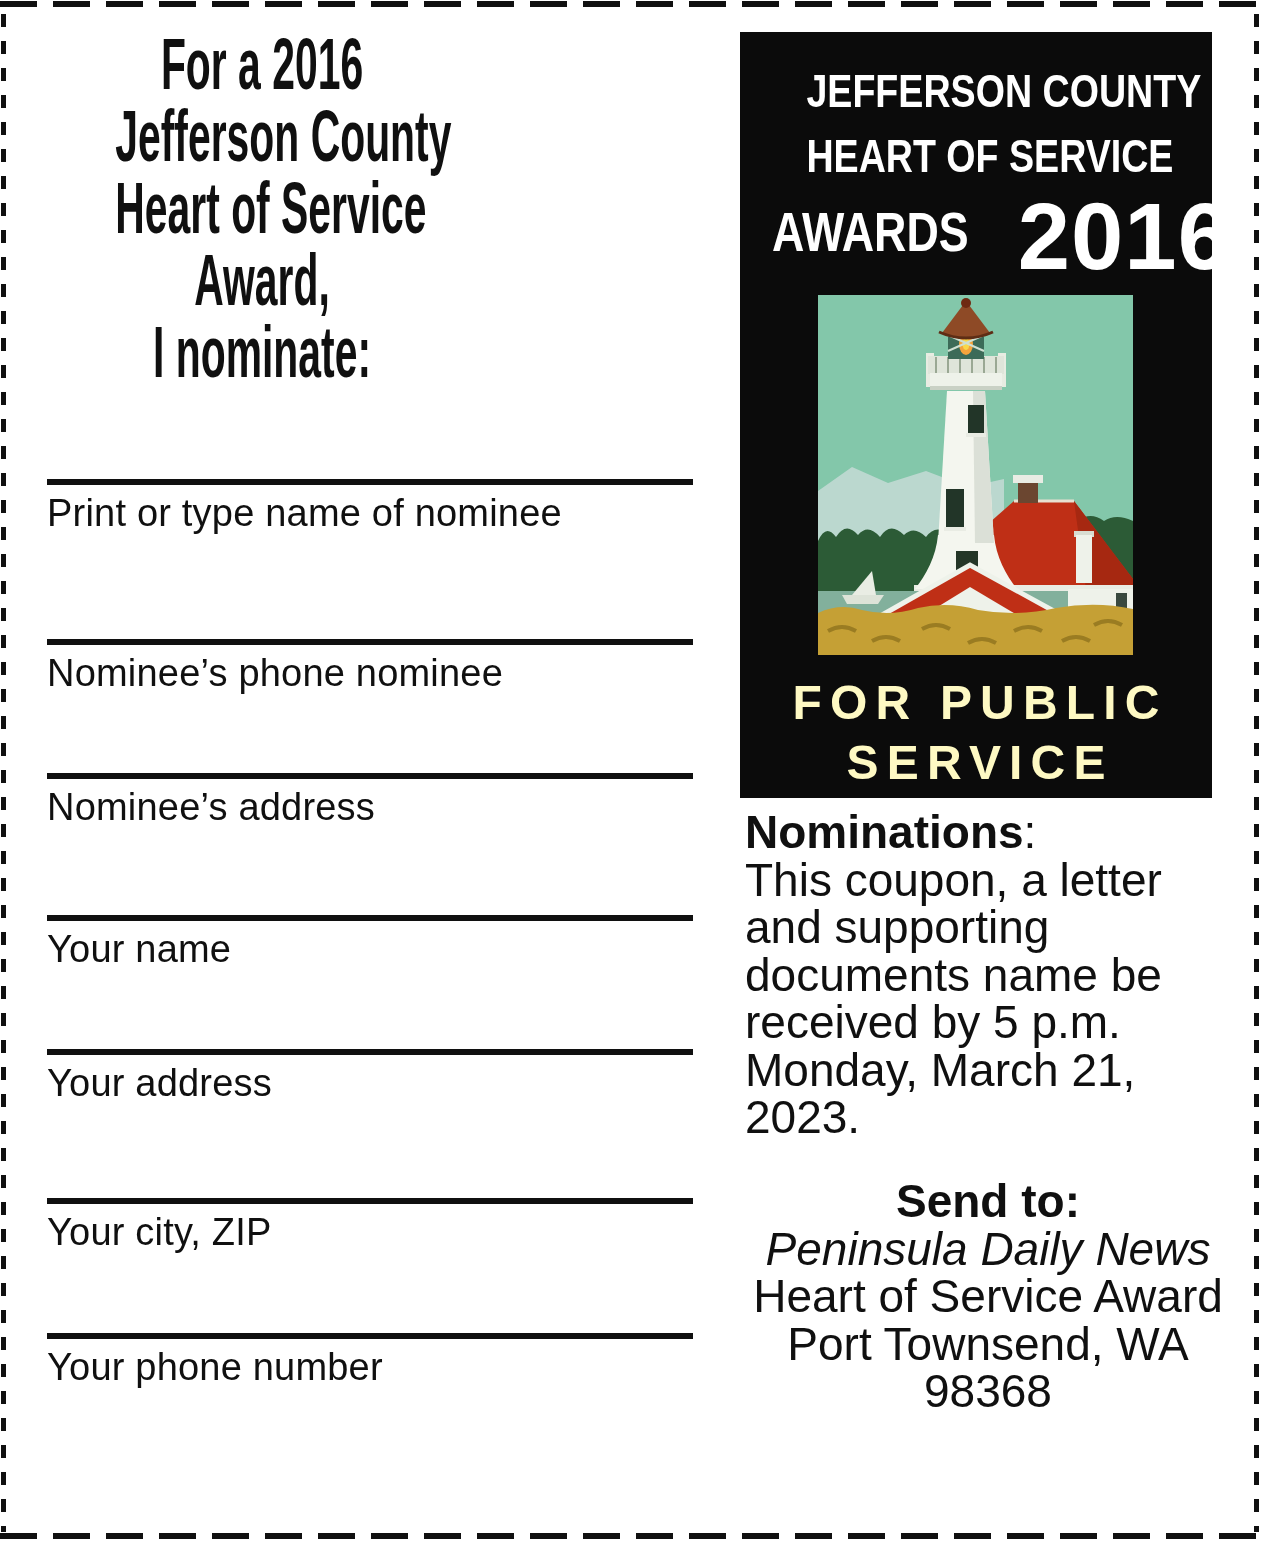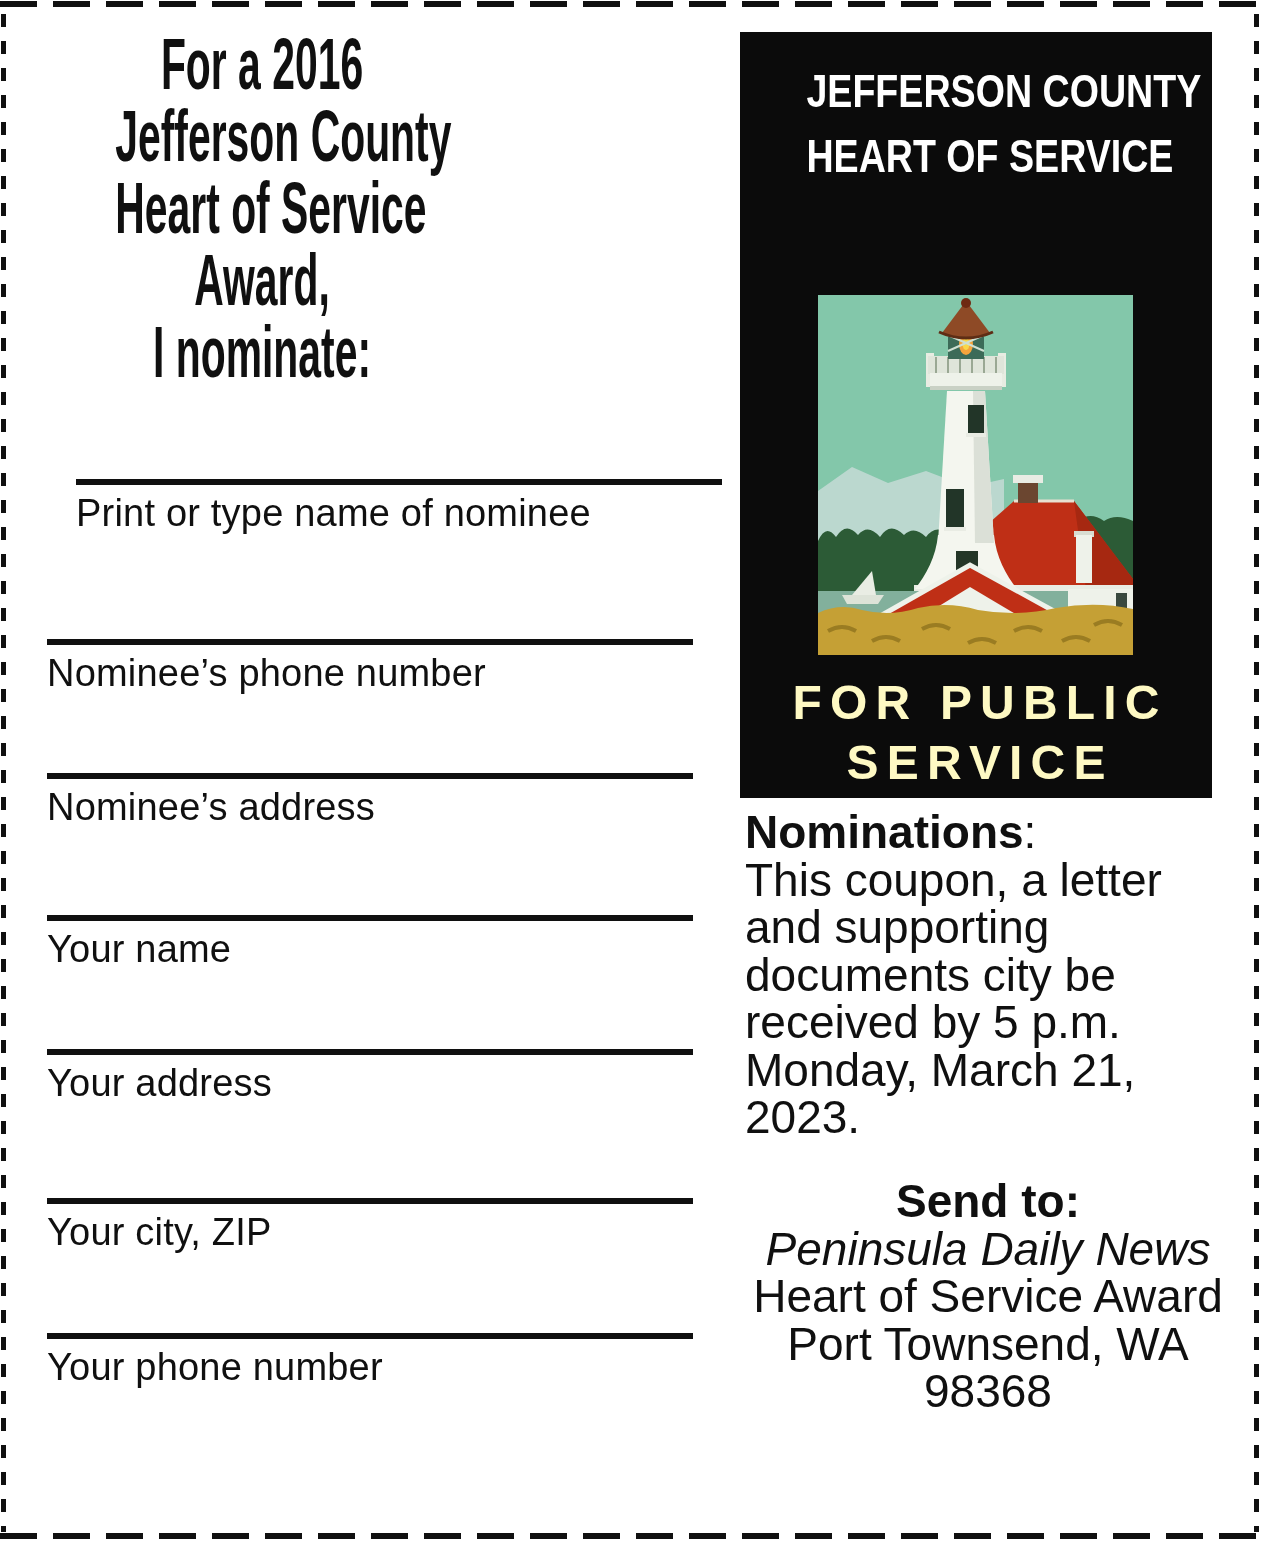--- a/index.html
+++ b/index.html
@@ -15,21 +15,21 @@
   .dash-v{position:absolute;top:14px;bottom:14px;width:5px;
     background:repeating-linear-gradient(180deg,#101010 0 13px,transparent 13px 27px);}
   .dash-left{left:1px;}
   .dash-right{right:4px;}
   
   .heading{position:absolute;left:0;top:28px;width:524px;text-align:center;
     font-weight:bold;font-size:73px;line-height:72px;}
   .h-line{white-space:nowrap;transform:scaleX(0.56);transform-origin:50% 50%;}
   
   .field-row{position:absolute;left:47px;width:646px;}
-  .field-row:nth-of-type(1){top:479px;margin-left:29px;}
+  .field-row:nth-of-type(1){top:479px;}
   .field-row:nth-of-type(2){top:639px;}
   .field-row:nth-of-type(3){top:773px;}
   .field-row:nth-of-type(4){top:915px;}
   .field-row:nth-of-type(5){top:1049px;}
   .field-row:nth-of-type(6){top:1198px;}
   .field-row:nth-of-type(7){top:1333px;}
   .field-line{height:6px;background:#101010;}
   .field-label{margin-top:7px;font-size:38px;line-height:42px;letter-spacing:0.2px;}
   
   .badge{position:absolute;left:740px;top:32px;width:472px;height:766px;background:#0b0b0b;}
@@ -70,21 +70,21 @@
     <div class="h-line">I nominate:</div>
   </div>
 
   <div class="form">
     <div class="field-row">
       <div class="field-line"></div>
       <div class="field-label">Print or type name of nominee</div>
     </div>
     <div class="field-row">
       <div class="field-line"></div>
-      <div class="field-label">Nominee’s phone number</div>
+      <div class="field-label">Nominee’s phone nominee</div>
     </div>
     <div class="field-row">
       <div class="field-line"></div>
       <div class="field-label">Nominee’s address</div>
     </div>
     <div class="field-row">
       <div class="field-line"></div>
       <div class="field-label">Your name</div>
     </div>
     <div class="field-row">
@@ -98,20 +98,24 @@
     <div class="field-row">
       <div class="field-line"></div>
       <div class="field-label">Your phone number</div>
     </div>
   </div>
 
   <div class="badge">
     <div class="badge-title">
       <div class="bt-line">JEFFERSON COUNTY</div>
       <div class="bt-line">HEART OF SERVICE</div>
+      <div class="bt-row3">
+        <span class="bt-awards">AWARDS</span>
+        <span class="bt-year">2016</span>
+      </div>
     </div>
 
     <svg class="photo" viewBox="0 0 315 360" xmlns="http://www.w3.org/2000/svg">
       <rect x="0" y="0" width="315" height="360" fill="#83c7aa"></rect>
       <path opacity="0.85" d="M0,196 L34,172 L70,188 L108,176 L150,192 L186,184 L186,246 L0,246 Z" fill="#c6dbd6"></path>
       <path d="M0,246 Q8,228 18,242 Q28,226 40,240 Q50,228 62,242 Q72,226 86,240 Q96,230 108,242 Q118,228 132,240 Q144,230 156,240 Q168,224 182,236 Q194,220 208,230 Q220,218 234,228 Q246,216 260,226 Q272,216 286,226 Q298,218 315,226 L315,302 L0,302 Z" fill="#2c5b36"></path>
       <rect x="0" y="296" width="315" height="22" fill="#82b09c"></rect>
       <g>
         <path d="M34,300 L54,276 L58,300 Z" fill="#e9ede4"></path>
         <path d="M24,300 L66,300 L60,309 L29,309 Z" fill="#dde3d8"></path>
@@ -163,21 +167,21 @@
     <div class="badge-caption">
       <div>FOR PUBLIC</div>
       <div>SERVICE</div>
     </div>
   </div>
 
   <div class="note note-nominations">
     <div class="note-line"><span class="b">Nominations</span><span>:</span></div>
     <div class="note-line">This coupon, a letter</div>
     <div class="note-line">and supporting</div>
-    <div class="note-line">documents city be</div>
+    <div class="note-line">documents name be</div>
     <div class="note-line">received by 5 p.m.</div>
     <div class="note-line">Monday, March 21,</div>
     <div class="note-line">2023.</div>
   </div>
 
   <div class="note note-sendto">
     <div class="note-line b">Send to:</div>
     <div class="note-line i">Peninsula Daily News</div>
     <div class="note-line">Heart of Service Award</div>
     <div class="note-line">Port Townsend, WA</div>

